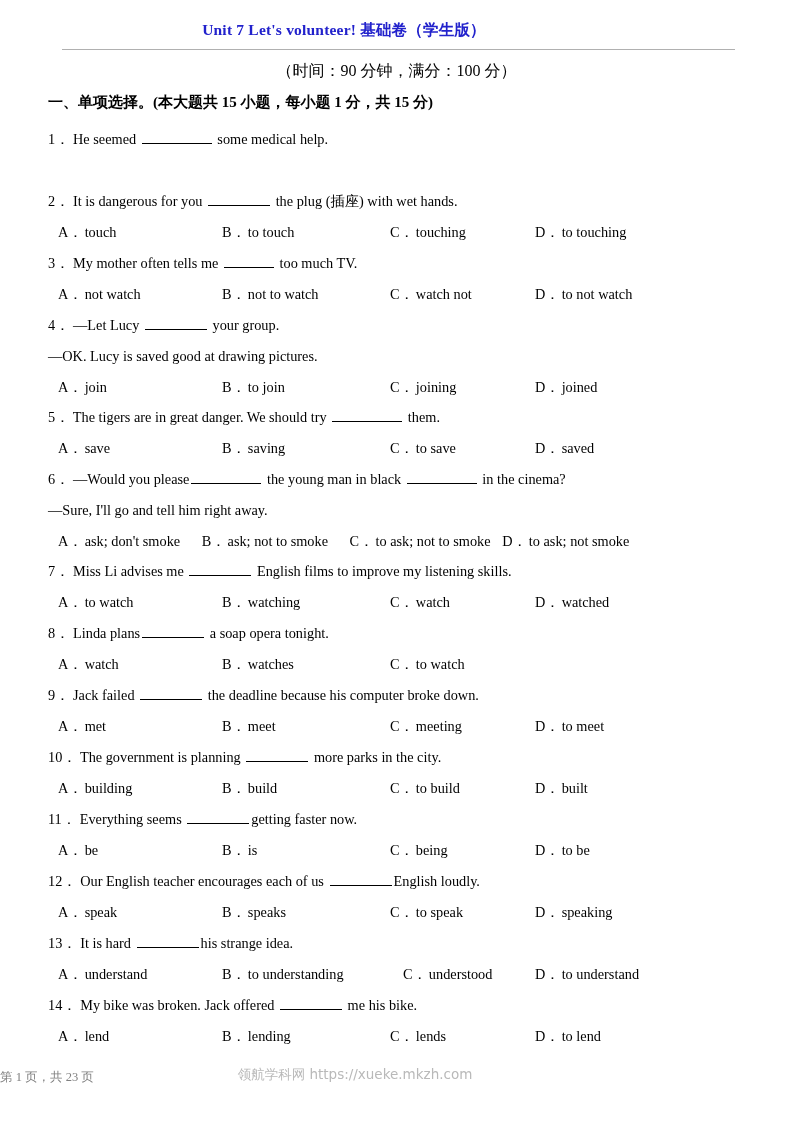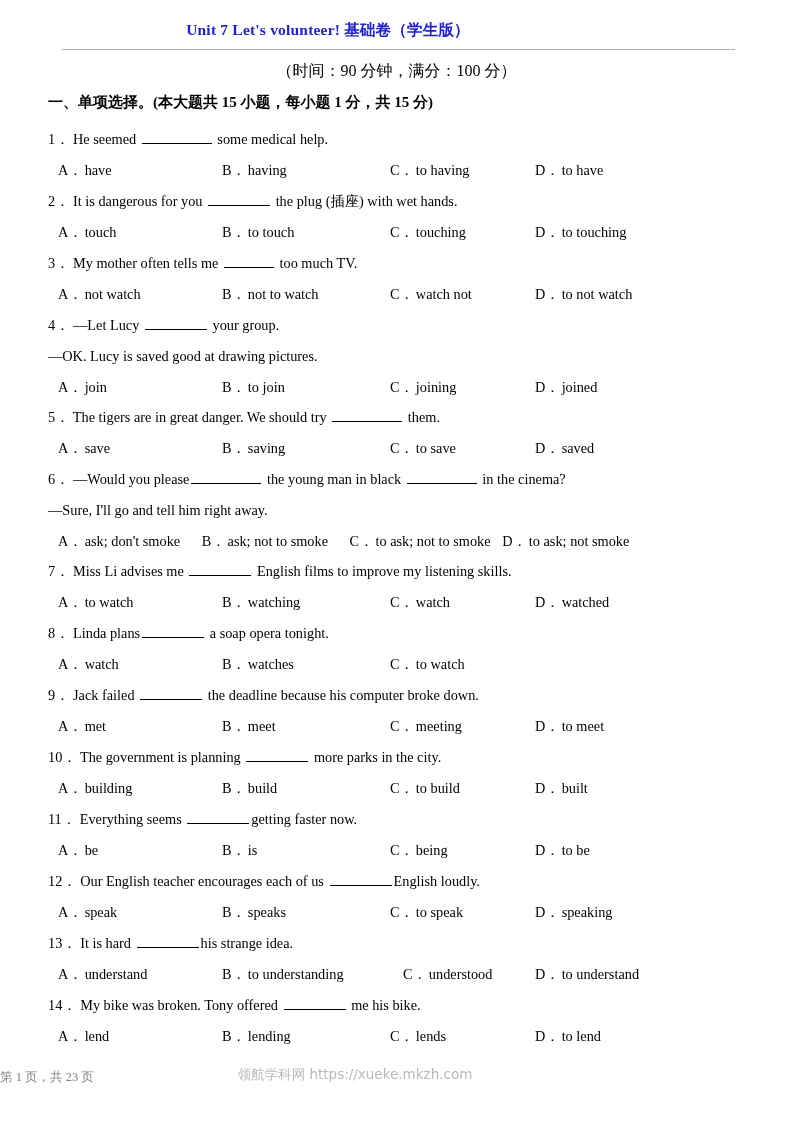--- a/index.html
+++ b/index.html
@@ -18,21 +18,21 @@
   .page {
     position: absolute;
     left: 0; top: 0;
     width: 793px;
     height: 1122px;
   }
 
   
   .doc-title {
     position: absolute;
-    left: 0; top: 20px;
+    left: 16px; top: 20px;
     width: 656px;
     text-align: center;
     font-size: 15.5px;
     font-weight: bold;
     color: #2222cc;
     letter-spacing: 0.2px;
     line-height: 20px;
     white-space: nowrap;
   }
   .header-rule {
@@ -151,26 +151,20 @@
 
   <div class="section-head">一、单项选择。(本大题共 15 小题，每小题 1 分，共 15 分)</div>
 
   <div class="qblock" style="top:124px">
     <div class="stem">
       <span>1．</span>
       <span>He seemed</span>
       <span class="blank b-lg"></span>
       <span>some medical help.</span>
     </div>
-    <div class="opts">
-      <span class="opt c0"><span class="lab">A．</span><span>have</span></span>
-      <span class="opt c1"><span class="lab">B．</span><span>having</span></span>
-      <span class="opt c2"><span class="lab">C．</span><span>to having</span></span>
-      <span class="opt c3"><span class="lab">D．</span><span>to have</span></span>
-    </div>
   </div>
 
   <div class="qblock" style="top:186px">
     <div class="stem">
       <span>2．</span>
       <span>It is dangerous for you</span>
       <span class="blank b-md"></span>
       <span>the plug (插座) with wet hands.</span>
     </div>
     <div class="opts">
@@ -340,21 +334,21 @@
       <span class="opt c0"><span class="lab">A．</span><span>understand</span></span>
       <span class="opt c1"><span class="lab">B．</span><span>to understanding</span></span>
       <span class="opt" style="left:355px"><span class="lab">C．</span><span>understood</span></span>
       <span class="opt c3"><span class="lab">D．</span><span>to understand</span></span>
     </div>
   </div>
 
   <div class="qblock" style="top:990px">
     <div class="stem">
       <span>14．</span>
-      <span>My bike was broken. Tony offered</span>
+      <span>My bike was broken. Jack offered</span>
       <span class="blank b-md"></span>
       <span>me his bike.</span>
     </div>
     <div class="opts">
       <span class="opt c0"><span class="lab">A．</span><span>lend</span></span>
       <span class="opt c1"><span class="lab">B．</span><span>lending</span></span>
       <span class="opt c2"><span class="lab">C．</span><span>lends</span></span>
       <span class="opt c3"><span class="lab">D．</span><span>to lend</span></span>
     </div>
   </div>

